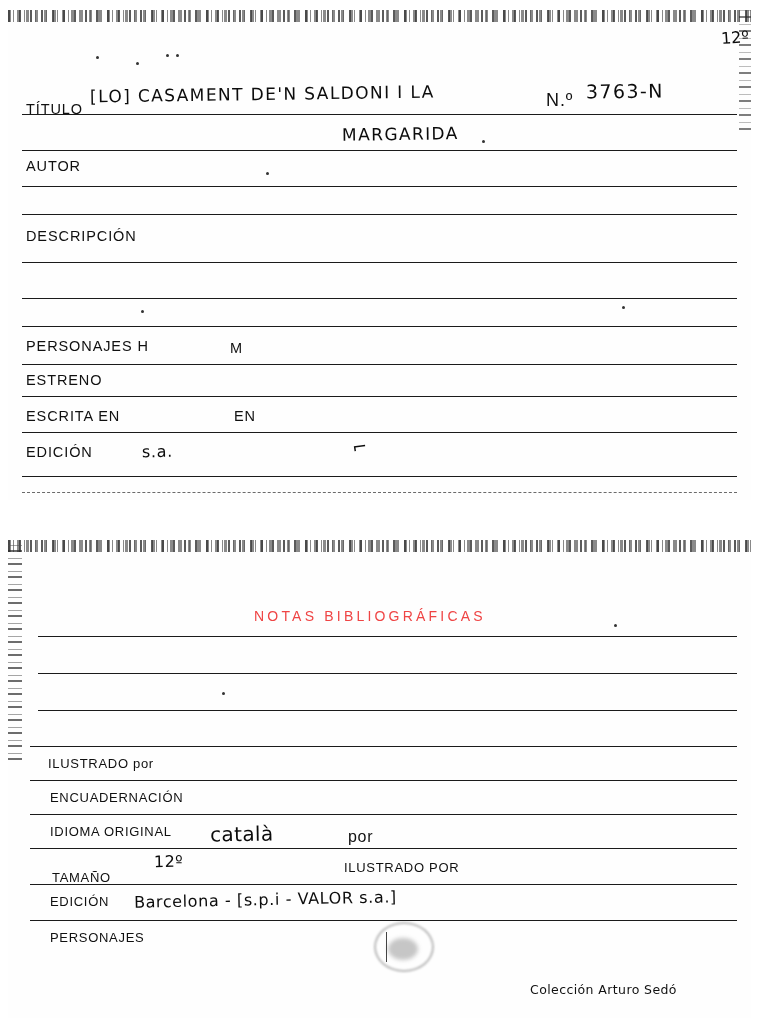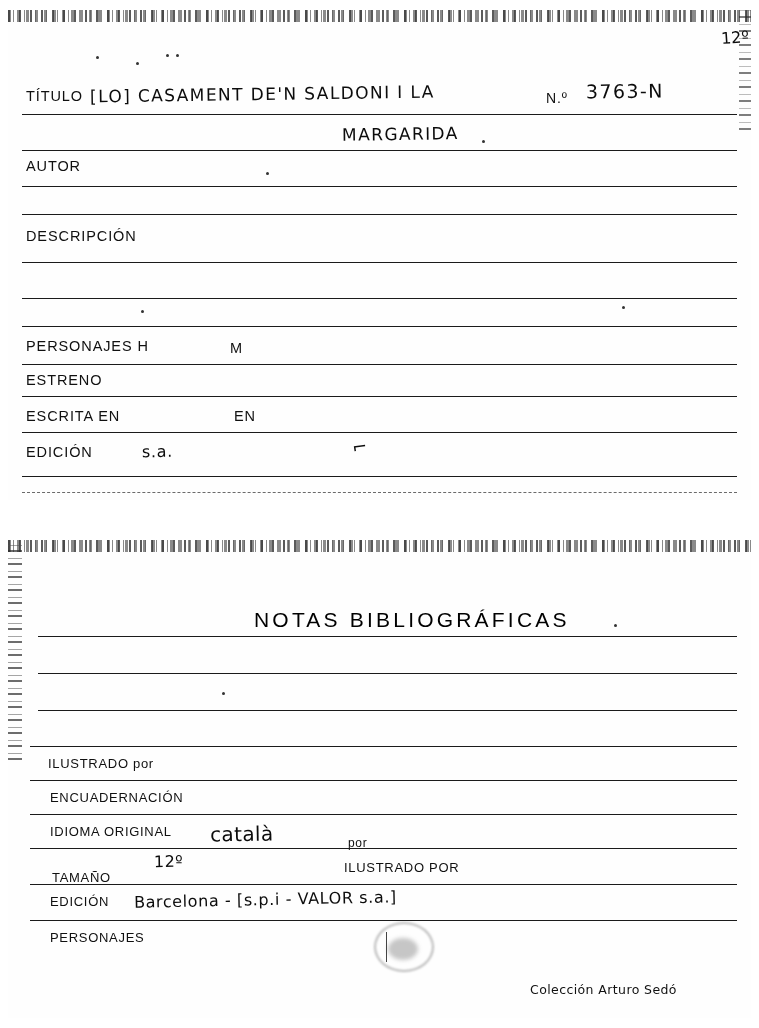--- a/index.html
+++ b/index.html
@@ -100,23 +100,23 @@
     transform: rotate(-1.2deg);
   }
   .hand.small {
     font-size: 20px;
     letter-spacing: 0.4px;
     transform: rotate(-1deg);
   }
 
   .center-head {
     position: absolute;
-    font-size: 21px;
+    font-size: 14px;
     letter-spacing: 3.2px;
-    color: #000000;
+    color: #ef4444;
     white-space: nowrap;
   }
 
   .dot {
     position: absolute;
     width: 3px; height: 3px;
     background: #333;
     border-radius: 50%;
   }
   .tick {
@@ -163,23 +163,23 @@
   <div class="noise-top"></div>
   <div class="noise-right" style="top:0;height:120px;"></div>
 
   <div class="corner-note" style="left:713px; top:18px;">12º</div>
 
   <div class="dot" style="left:88px; top:46px;"></div>
   <div class="dot" style="left:128px; top:52px;"></div>
   <div class="dot" style="left:158px; top:44px;"></div>
   <div class="dot" style="left:168px; top:44px;"></div>
 
-  <div class="field-label" style="left:18px; top:78px;">TÍTULO</div>
+  <div class="field-label" style="left:18px; top:91px;">TÍTULO</div>
   <div class="hand ink" style="left:82px; top:74px;">[LO] CASAMENT DE'N SALDONI I LA</div>
-  <div class="field-label" style="left:538px; top:80px; font-size:14px;">N.º</div>
+  <div class="field-label" style="left:538px; top:80px; font-size:18px;">N.º</div>
   <div class="hand ink" style="left:578px; top:70px; font-size:19px;">3763-N</div>
   <div class="rule" style="top:104px;"></div>
 
   <div class="hand ink" style="left:334px; top:114px;">MARGARIDA</div>
   <div class="dot" style="left:474px; top:130px;"></div>
   <div class="rule" style="top:140px;"></div>
 
   <div class="field-label" style="left:18px; top:148px;">AUTOR</div>
   <div class="dot" style="left:258px; top:162px;"></div>
   <div class="rule" style="top:176px;"></div>
@@ -229,21 +229,21 @@
   <div class="rule" style="top:206px; left:22px;"></div>
 
   <div class="field-label small" style="left:40px; top:216px;">ILUSTRADO por</div>
   <div class="rule" style="top:240px; left:22px;"></div>
 
   <div class="field-label small" style="left:42px; top:250px;">ENCUADERNACIÓN</div>
   <div class="rule" style="top:274px; left:22px;"></div>
 
   <div class="field-label small" style="left:42px; top:284px;">IDIOMA ORIGINAL</div>
   <div class="hand small" style="left:202px; top:282px;">català</div>
-  <div class="field-label small" style="left:340px; top:296px; font-size:12px;">por</div>
+  <div class="field-label small" style="left:340px; top:288px; font-size:16px;">por</div>
   <div class="rule" style="top:308px; left:22px;"></div>
 
   <div class="field-label small" style="left:44px; top:330px;">TAMAÑO</div>
   <div class="hand small" style="left:146px; top:312px; font-size:16px;">12º</div>
   <div class="field-label small" style="left:336px; top:320px;">ILUSTRADO POR</div>
   <div class="rule" style="top:344px; left:22px;"></div>
 
   <div class="field-label small" style="left:42px; top:354px;">EDICIÓN</div>
   <div class="hand ink2" style="left:126px; top:350px;">Barcelona - [s.p.i - VALOR  s.a.]</div>
   <div class="rule" style="top:380px; left:22px;"></div>

